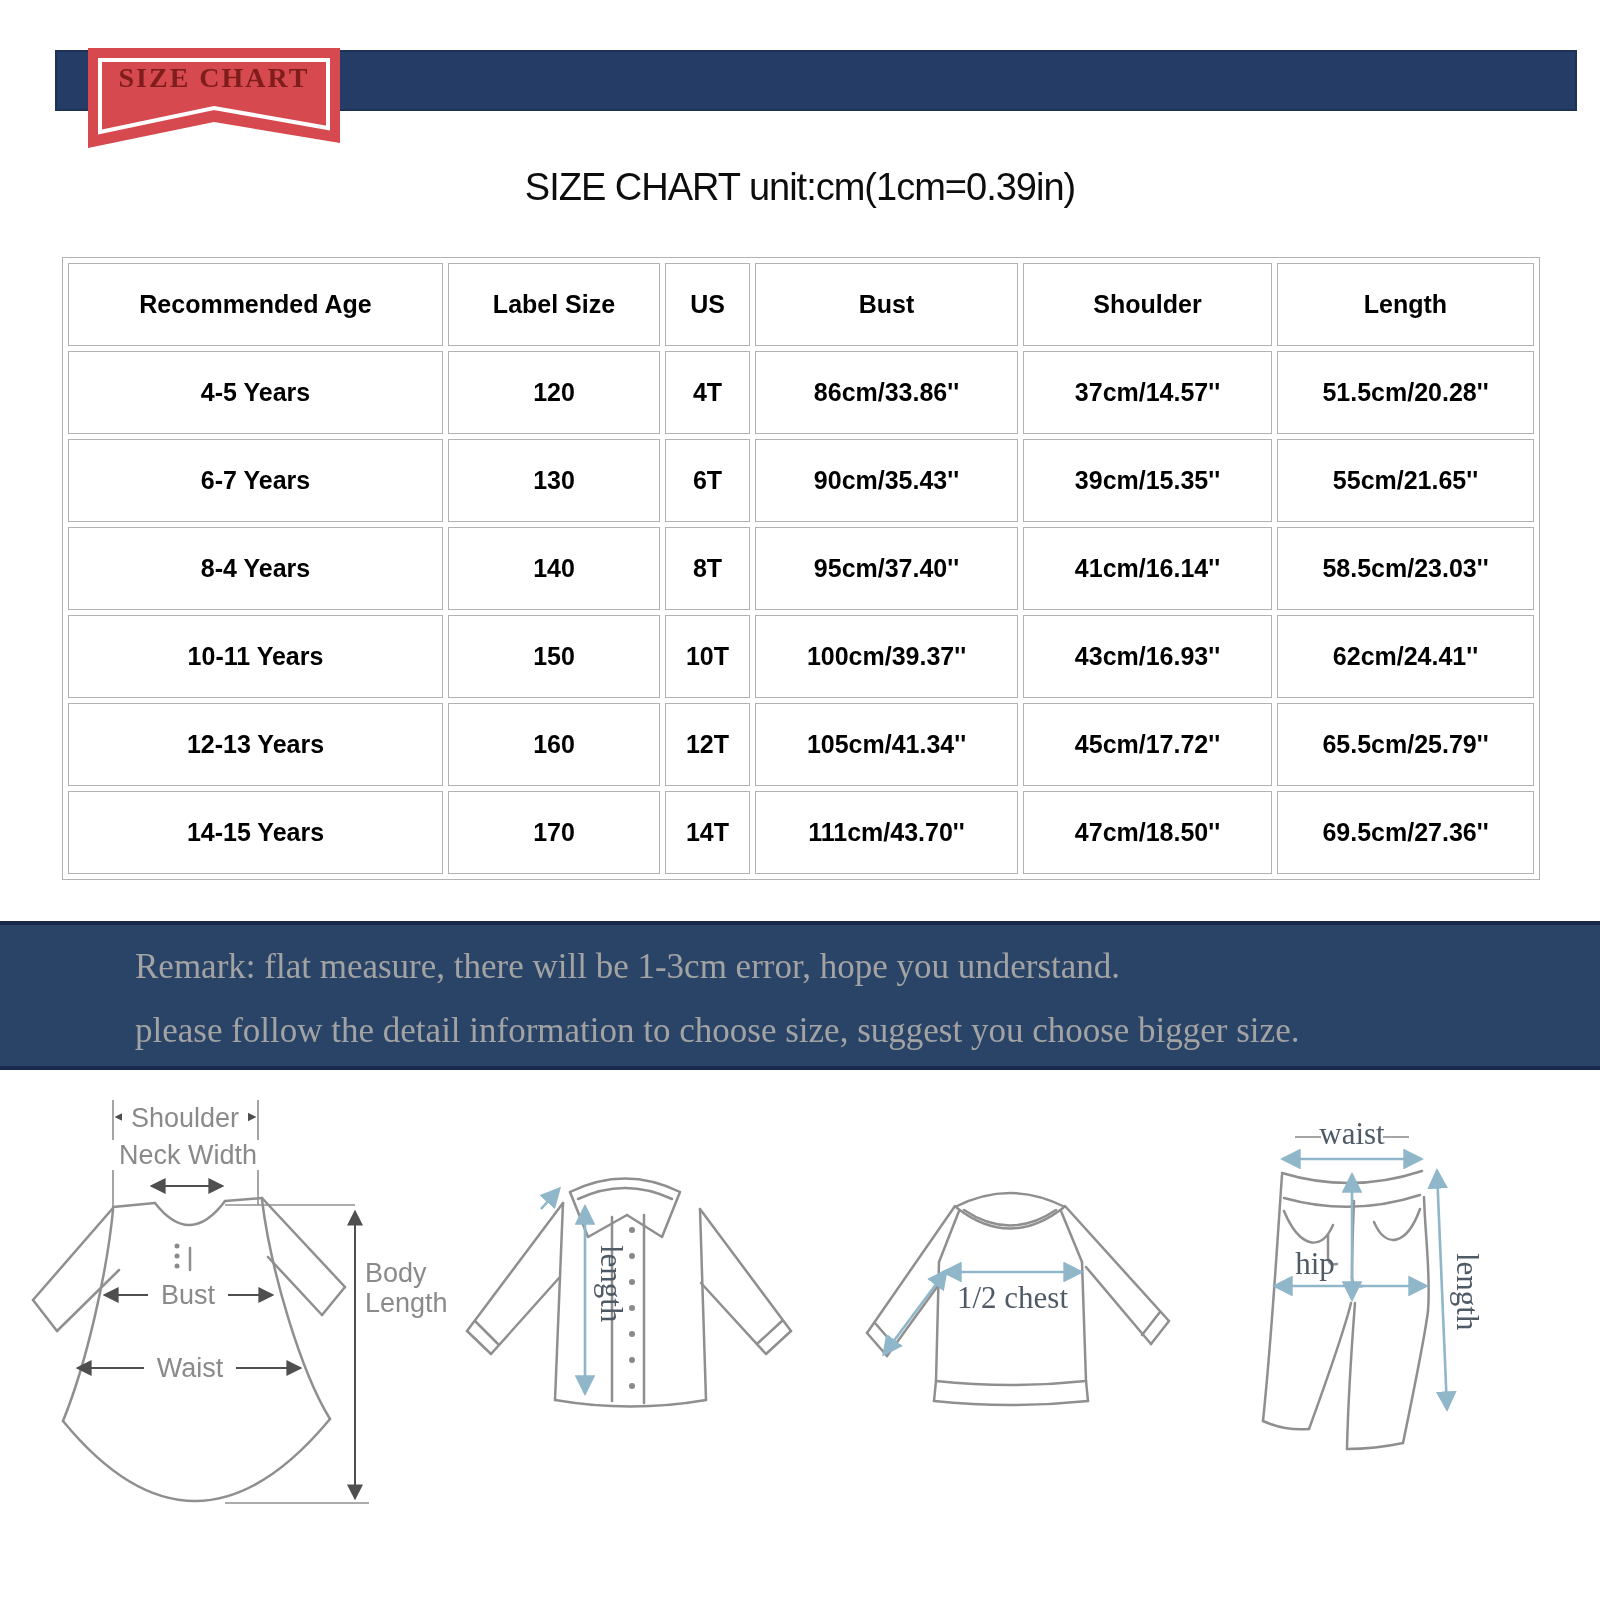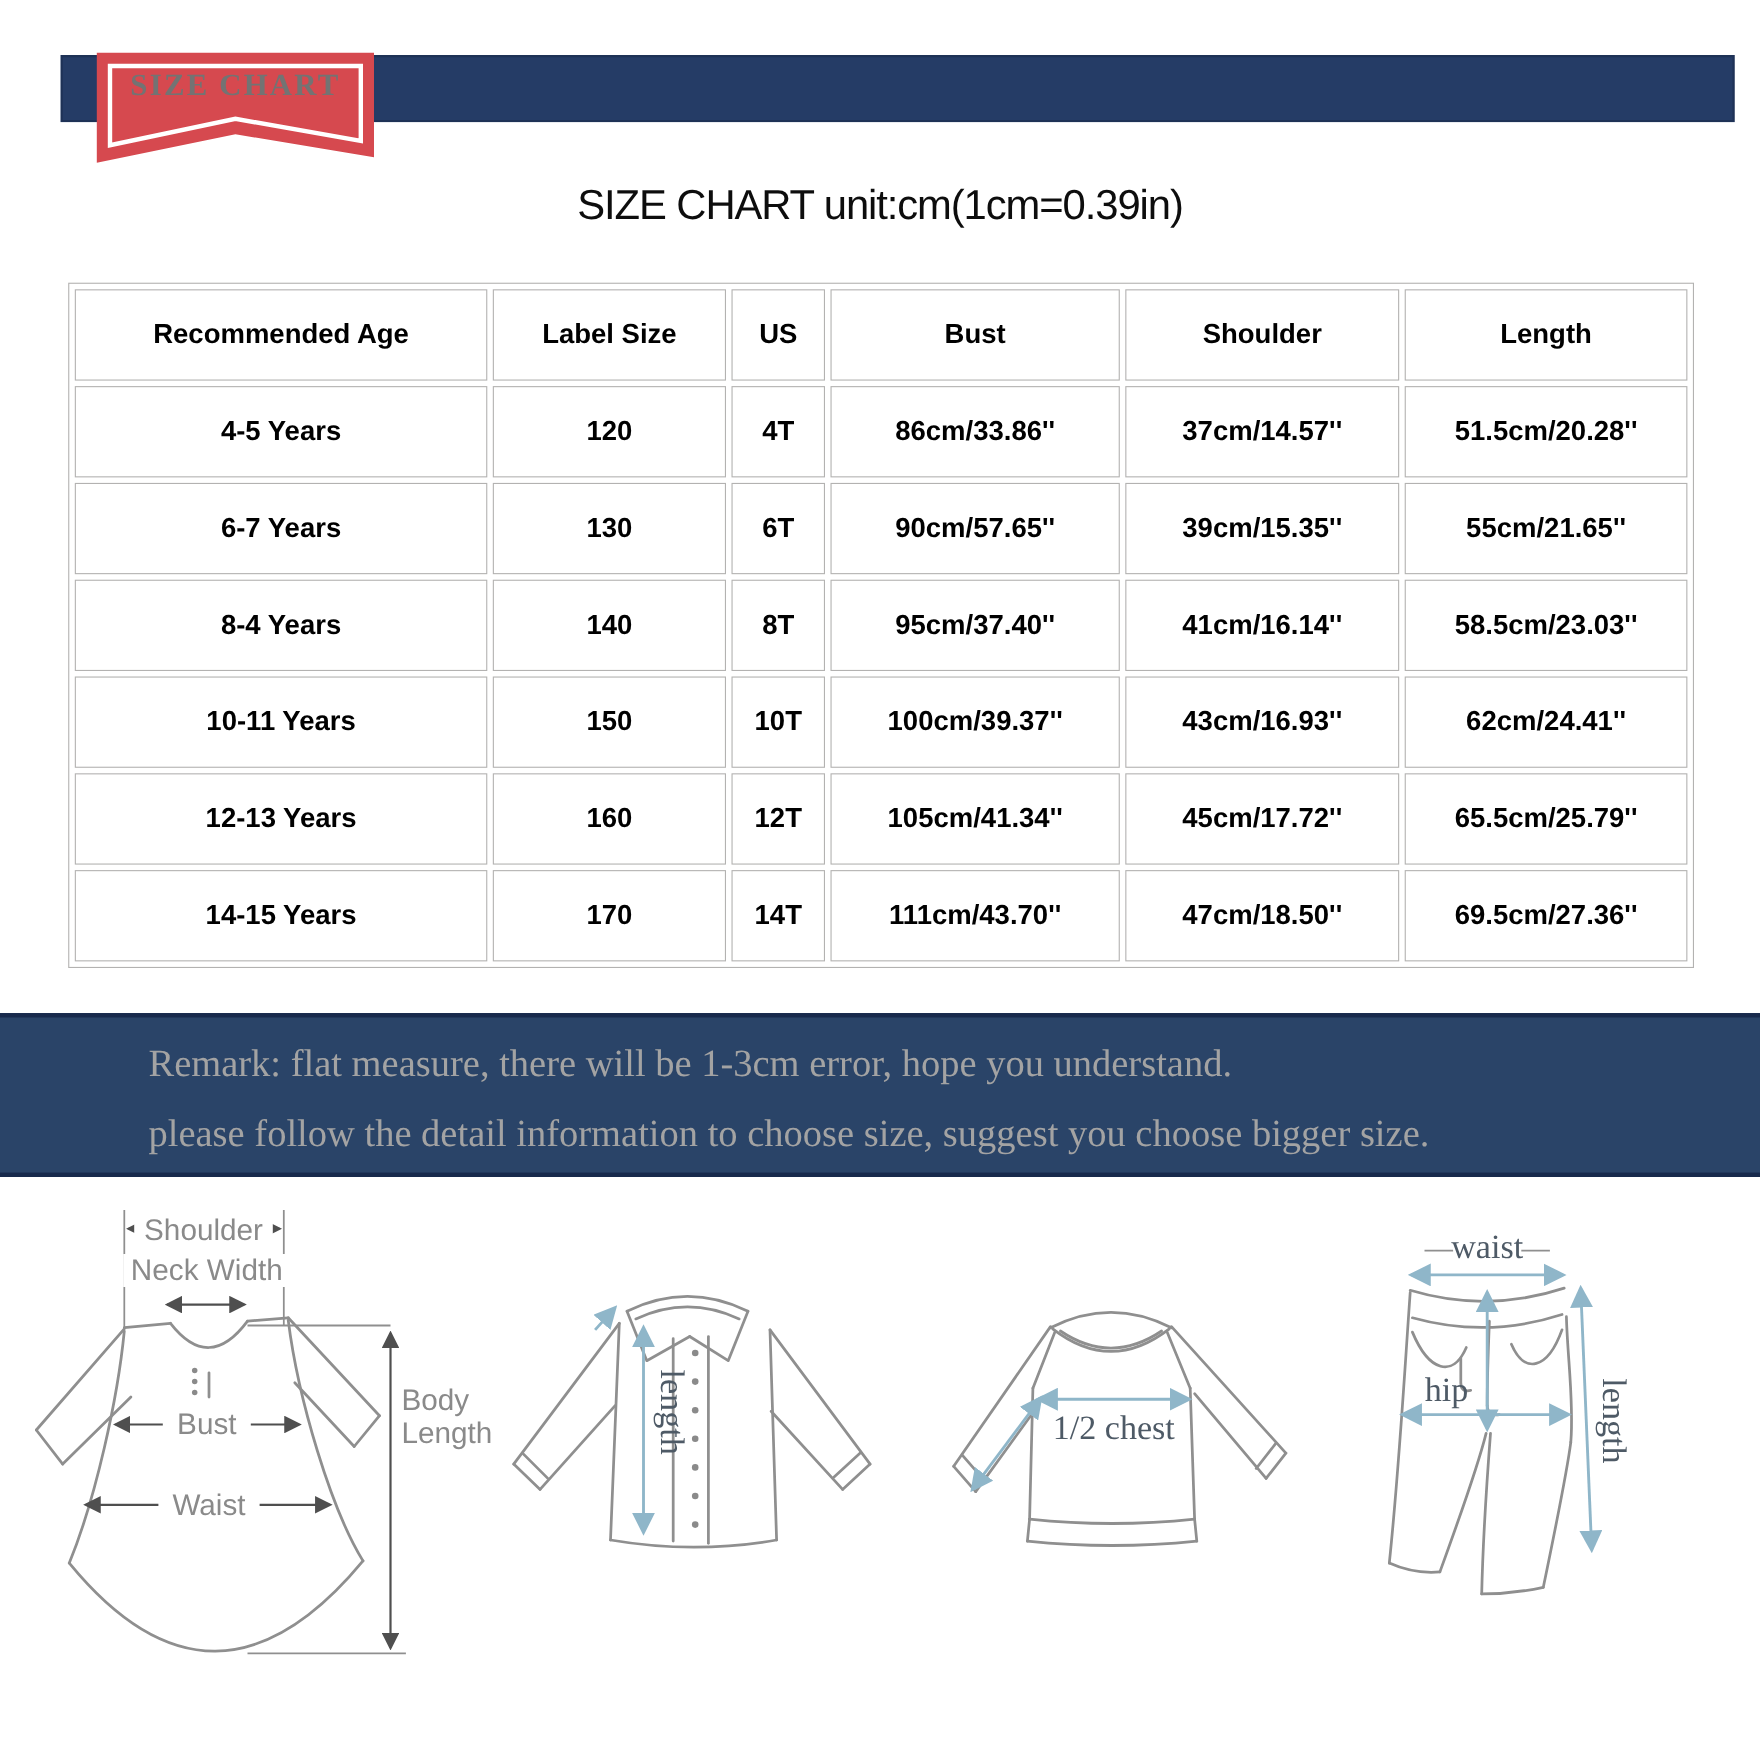--- a/index.html
+++ b/index.html
@@ -5,21 +5,21 @@
   html,body{margin:0;padding:0;background:#ffffff;}
   .canvas{position:relative;width:1600px;height:1600px;background:#ffffff;overflow:hidden;
           font-family:"Liberation Sans",sans-serif;}
 
   
   .banner-strip{position:absolute;left:55px;top:50px;width:1522px;height:61px;
                 background:#253c66;box-shadow:inset 0 0 0 2px rgba(10,20,40,.25);}
   .ribbon{position:absolute;left:84px;top:46px;width:260px;height:112px;}
   .ribbon svg{position:absolute;left:0;top:0;}
   .ribbon-label{position:absolute;left:0;right:0;top:16px;text-align:center;
-                color:#737373;font-family:"Liberation Serif",serif;font-weight:bold;
+                color:#7f1d1d;font-family:"Liberation Serif",serif;font-weight:bold;
                 font-size:28px;letter-spacing:2px;}
 
   
   .page-title{position:absolute;left:0;top:166px;width:100%;text-align:center;
               font-size:38px;font-weight:normal;color:#0d0d0d;letter-spacing:-1px;}
 
   
   table.size-table{position:absolute;left:62px;top:257px;width:1348px;
                    border-collapse:separate;border-spacing:5px;table-layout:fixed;
                    border:1px solid #b3b2b1;background:#ffffff;}
@@ -96,21 +96,21 @@
       <td>120</td>
       <td>4T</td>
       <td>86cm/33.86''</td>
       <td>37cm/14.57''</td>
       <td>51.5cm/20.28''</td>
     </tr>
     <tr>
       <td>6-7 Years</td>
       <td>130</td>
       <td>6T</td>
-      <td>90cm/57.65''</td>
+      <td>90cm/35.43''</td>
       <td>39cm/15.35''</td>
       <td>55cm/21.65''</td>
     </tr>
     <tr>
       <td>8-4 Years</td>
       <td>140</td>
       <td>8T</td>
       <td>95cm/37.40''</td>
       <td>41cm/16.14''</td>
       <td>58.5cm/23.03''</td>

